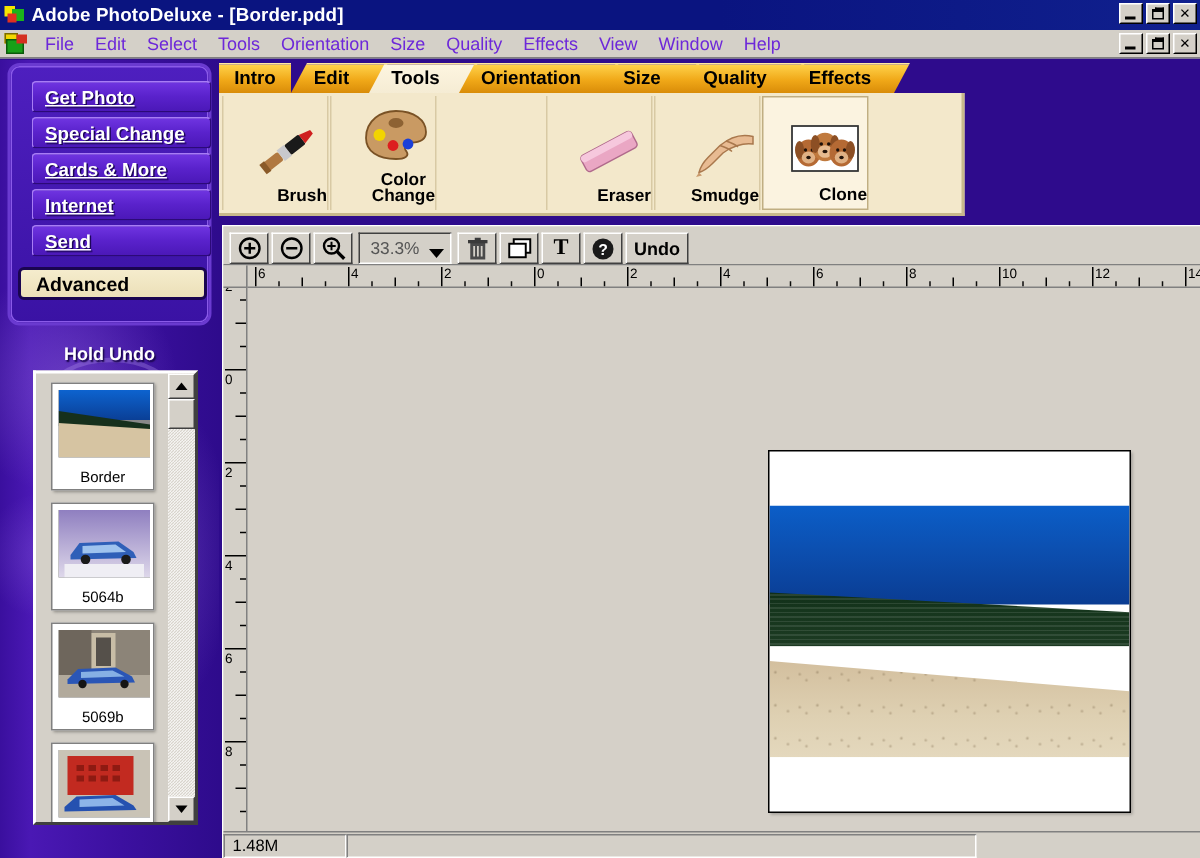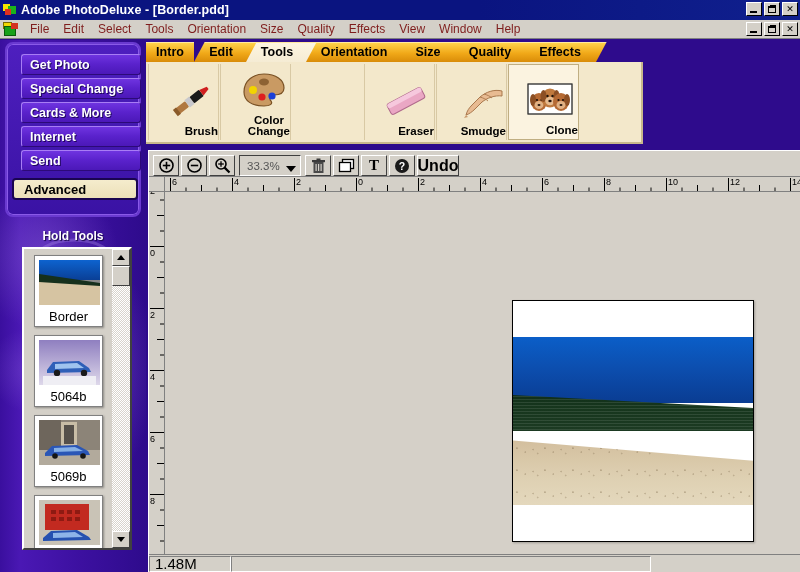--- a/index.html
+++ b/index.html
@@ -56,21 +56,21 @@
     border-bottom: 1px solid #808080;
     display: flex; align-items: center;
   }
   .menu-icon {
     width: 16px; height: 15px; margin-left: 3px; margin-right: 4px; position: relative; flex:none;
   }
   .menu-icon .a { position:absolute; left:0; top:0; width:9px; height:7px; background:#f2d800; border:1px solid #7a6a00; }
   .menu-icon .b { position:absolute; left:1px; top:4px; width:12px; height:10px; background:#18a018; border:1px solid #0a5a0a; }
   .menu-icon .c { position:absolute; left:8px; top:1px; width:7px; height:6px; background:#d43020; }
   .menu-item {
-    font-size: 12px; color: #7f1d1d; padding: 2px 7px; cursor: default; white-space: nowrap;
+    font-size: 12px; color: #6d28d9; padding: 2px 7px; cursor: default; white-space: nowrap;
   }
   .mdi-btns { position: absolute; right: 2px; top: 2px; display: flex; gap: 2px; }
 
   
   .sidebar {
     position: absolute; left: 0; top: 40px; width: 146px; height: 532px;
     background:
       radial-gradient(ellipse 120px 120px at 44px 215px, rgba(150,110,220,0.42) 0%, rgba(150,110,220,0) 62%),
       radial-gradient(ellipse 70px 160px at 110px 330px, rgba(160,120,230,0.30) 0%, rgba(160,120,230,0) 65%),
       radial-gradient(ellipse 60px 60px at 30px 330px, rgba(170,130,240,0.25) 0%, rgba(170,130,240,0) 70%),
@@ -90,20 +90,21 @@
   }
   .nav-btn {
     position: absolute; left: 14px; width: 120px; height: 21px;
     background: linear-gradient(to bottom, #6f34e0 0%, #5a22cc 48%, #4b18b8 100%);
     border: 1px solid; border-color: #a87df5 #2c0a78 #2c0a78 #a87df5;
     border-radius: 3px;
     color: #ffffff; font-size: 12.5px; font-weight: bold;
     display:flex; align-items:center; padding-left: 8px;
     text-shadow: 1px 1px 0 #1d0658;
     cursor: default;
+    text-decoration: underline;
   }
   .adv-btn {
     position: absolute; left: 12px; top: 138px; width: 126px; height: 22px;
     background: linear-gradient(to bottom, #f5eccd 0%, #ece0b8 100%);
     border: 2px solid #1a0550; border-radius: 4px;
     color: #000; font-size: 13px; font-weight: bold;
     display: flex; align-items: center; padding-left: 10px;
     cursor: default;
   }
   .hold-photo-label {
@@ -127,21 +128,21 @@
     background: #ffffff;
     border: 1px solid #808080;
     box-shadow: 1px 1px 2px rgba(0,0,0,0.35);
   }
   .thumb-img {
     position: absolute; left: 4px; top: 4px; width: 61px; height: 45px;
     overflow: hidden; background: #888;
   }
   .thumb-label {
     position: absolute; left: 0; right: 0; bottom: 2px; text-align: center;
-    font-size: 13px; color: #000;
+    font-size: 10px; color: #000;
   }
   
   .tscroll {
     position: absolute; right: 0; top: 0; width: 18px; height: 299px;
     background-color:#d8d4cc;
     background-image:
       linear-gradient(45deg, #ffffff 25%, transparent 25%, transparent 75%, #ffffff 75%),
       linear-gradient(45deg, #ffffff 25%, transparent 25%, transparent 75%, #ffffff 75%);
     background-size: 2px 2px; background-position: 0 0, 1px 1px;
   }
@@ -210,21 +211,21 @@
   .doctoolbar {
     position: absolute; left: 0; top: 0; width: 652px; height: 26px;
     background: #d4d0c8; border-bottom: 1px solid #808080;
     display:flex; align-items:flex-end; padding-left: 4px; gap: 2px;
   }
   .tb-btn {
     width: 26px; height: 21px; background: #d4d0c8;
     border: 1px solid; border-color: #ffffff #404040 #404040 #ffffff;
     display:flex; align-items:center; justify-content:center; cursor: default;
   }
-  .tb-btn.wide { width: 42px; font-size: 16px; font-weight: bold; color:#000; }
+  .tb-btn.wide { width: 42px; font-size: 12px; font-weight: bold; color:#000; }
   .zoom-combo {
     width: 62px; height: 21px; background: #d4d0c8;
     border: 1px solid; border-color: #404040 #ffffff #ffffff #404040;
     display:flex; align-items:center; position: relative; margin: 0 2px;
   }
   .zoom-val { font-size: 11.5px; color:#555; padding-left: 7px; }
   .zoom-arrow {
     position:absolute; right: 4px; bottom: 3px;
     border-left:5px solid transparent; border-right:5px solid transparent; border-top:6px solid #000;
   }
@@ -282,21 +283,21 @@
     clip-path: polygon(0% 30%, 100% 52%, 100% 100%, 0% 100%);
   }
 
   .statusbar {
     position: absolute; left: 0; bottom: 0; width: 652px; height: 18px;
     background: #d4d0c8; border-top: 1px solid #808080;
     display: flex; align-items: center;
   }
   .status-cell {
     height: 16px; display:flex; align-items:center; padding-left: 5px;
-    font-size: 15px; color:#000;
+    font-size: 11px; color:#000;
     border: 1px solid; border-color: #808080 #ffffff #ffffff #808080;
   }
   .status-cell.c1 { width: 82px; }
   .status-cell.c2 { width: 420px; }
 </style>
 </head>
 <body>
 
 <div id="app">
 
@@ -380,21 +381,21 @@
         </div>
       <div class="nav-btn" style="top:106px">
           <span>Send</span>
         </div>
     </div>
 
     <div class="adv-btn">
       <span>Advanced</span>
     </div>
 
-    <div class="hold-photo-label">Hold Tools</div>
+    <div class="hold-photo-label">Hold Undo</div>
 
     <div class="thumb-panel">
       <div class="thumb-scrollarea">
 
         <div class="thumb-card" style="top:6px">
           <div class="thumb-img">
             <svg viewBox="0 0 61 45" preserveAspectRatio="none" style="width:100%;height:100%;display:block">
               <defs>
                   <linearGradient id="tsky" x1="0" y1="0" x2="0" y2="1">
                 <stop offset="0%" stop-color="#0d63cf"></stop>

